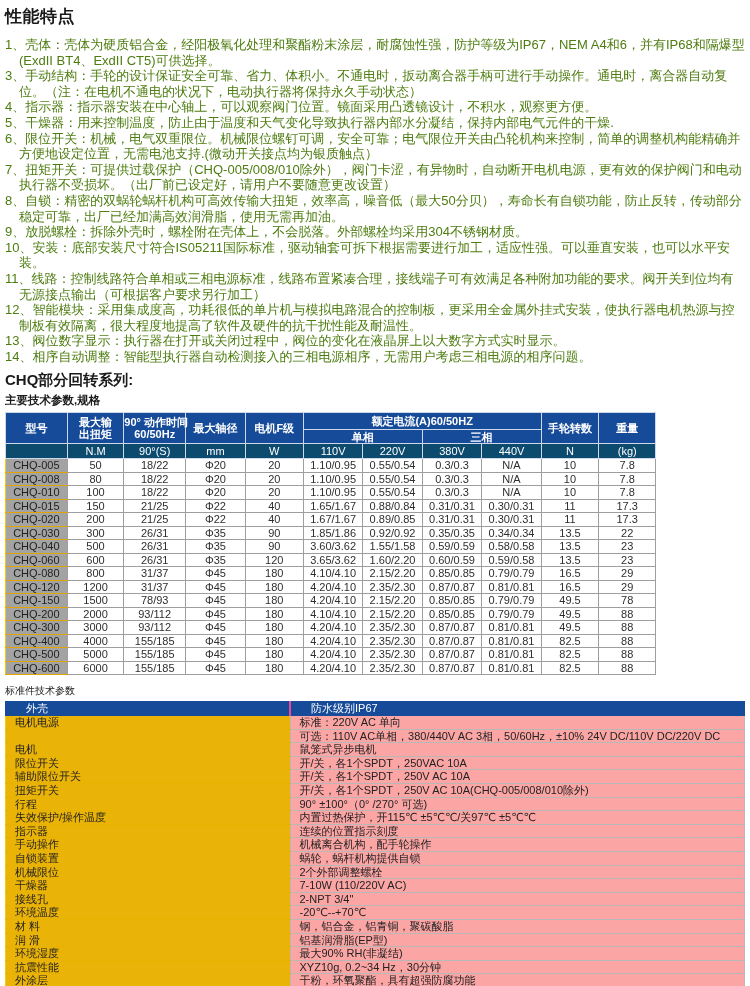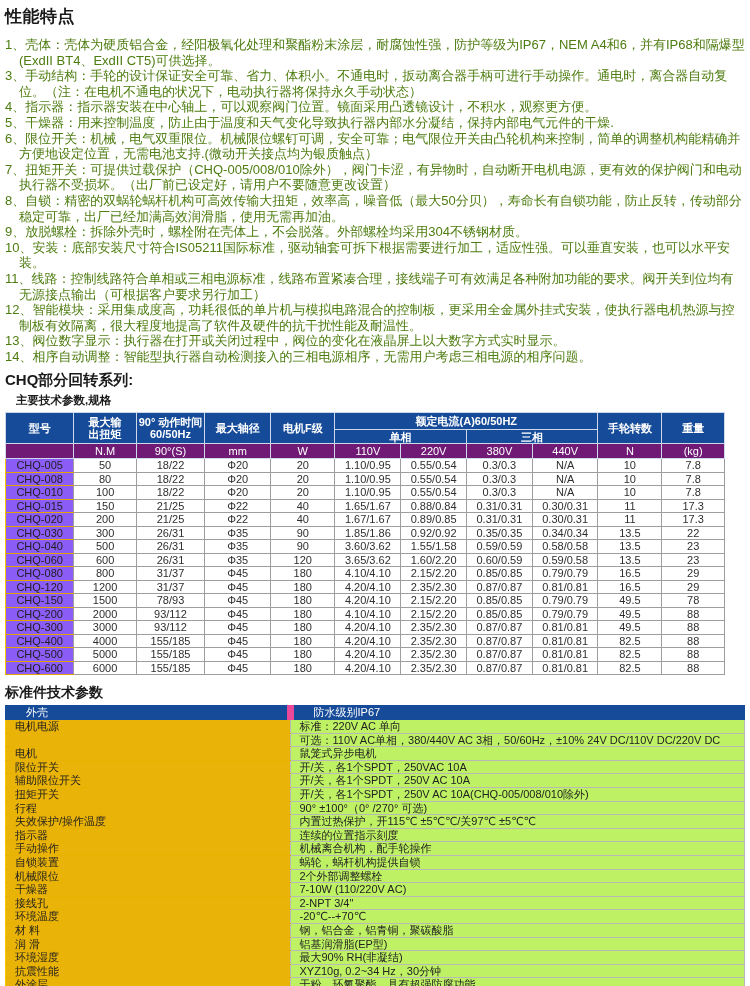--- a/index.html
+++ b/index.html
@@ -9,57 +9,57 @@
     color:#1a1a1a;
   }
   .page{padding:3px 5px 0 5px;}
   .h-main{font-size:17px;font-weight:bold;margin:2px 0 9px 0;letter-spacing:.5px;}
   .features{width:740px;}
   .features p{
     margin:0;font-size:13px;line-height:15.6px;color:#4d7c0f;
     padding-left:14px;text-indent:-14px;
   }
   .h-series{font-size:15px;font-weight:bold;margin:7px 0 3px 0;}
-  .h-sub{font-size:11.5px;font-weight:bold;margin:0 0 4px 11px;}
-  .h-std{font-size:14px;font-weight:bold;margin:9px 0 3px 0;}
+  .h-sub{font-size:11.5px;font-weight:bold;margin:0 0 4px 0;}
+  .h-std{font-size:10px;font-weight:normal;margin:9px 0 3px 0;}
 
   
-  table.spec{width:720px;border-collapse:collapse;table-layout:fixed;}
+  table.spec{width:651px;border-collapse:collapse;table-layout:fixed;}
   table.spec th,table.spec td{
     padding:0;text-align:center;vertical-align:middle;
     font-size:11px;line-height:12.5px;
   }
   table.spec thead th{
     background:#164b99;color:#ffffff;border:1px solid #cdd8ea;font-weight:bold;
   }
   table.spec thead tr.h1 th{height:16px;}
   table.spec thead tr.h2 th{height:13px;}
-  table.spec thead tr.hu th{height:14px;background:#701a75;font-weight:normal;}
+  table.spec thead tr.hu th{height:14px;background:#0c4a6e;font-weight:normal;}
   table.spec thead .nw{white-space:nowrap;}
   table.spec tbody td{
     height:12.4px;border:1px solid #9e9e9e;background:#ffffff;color:#2e2e2e;
   }
   table.spec tbody td.model{
-    background:#8b5cf6;color:#1f1f1f;
+    background:#a3a3a3;color:#1f1f1f;
     border-top-color:#e2a400;border-bottom-color:#e2a400;border-left-color:#fdc800;
   }
 
   
   table.std{width:740px;border-collapse:collapse;table-layout:fixed;}
   table.std td{
     height:12.5px;font-size:11px;line-height:12.6px;vertical-align:middle;
-    border:1px solid #b8b8b8;color:#222;background:#bef264;
+    border:1px solid #b8b8b8;color:#222;background:#fca5a5;
     padding:0 0 0 9px;text-align:left;white-space:nowrap;overflow:hidden;
   }
   table.std td.lab{
     background:#eab308;color:#1f1f1f;
     border-top-color:#e8b200;border-bottom-color:#e8b200;border-left-color:#fdc800;
   }
   table.std tr.hdr td{background:#164b99;color:#ffffff;border-color:#164b99;padding-left:20px;}
-  table.std tr.hdr td.val{border-left:7px solid #ec4899;}
+  table.std tr.hdr td.val{border-left:2px solid #ec4899;}
 </style>
 </head>
 <body>
 
 <div class="page">
 
   <div class="h-main">性能特点</div>
 
   <div class="features">
 

